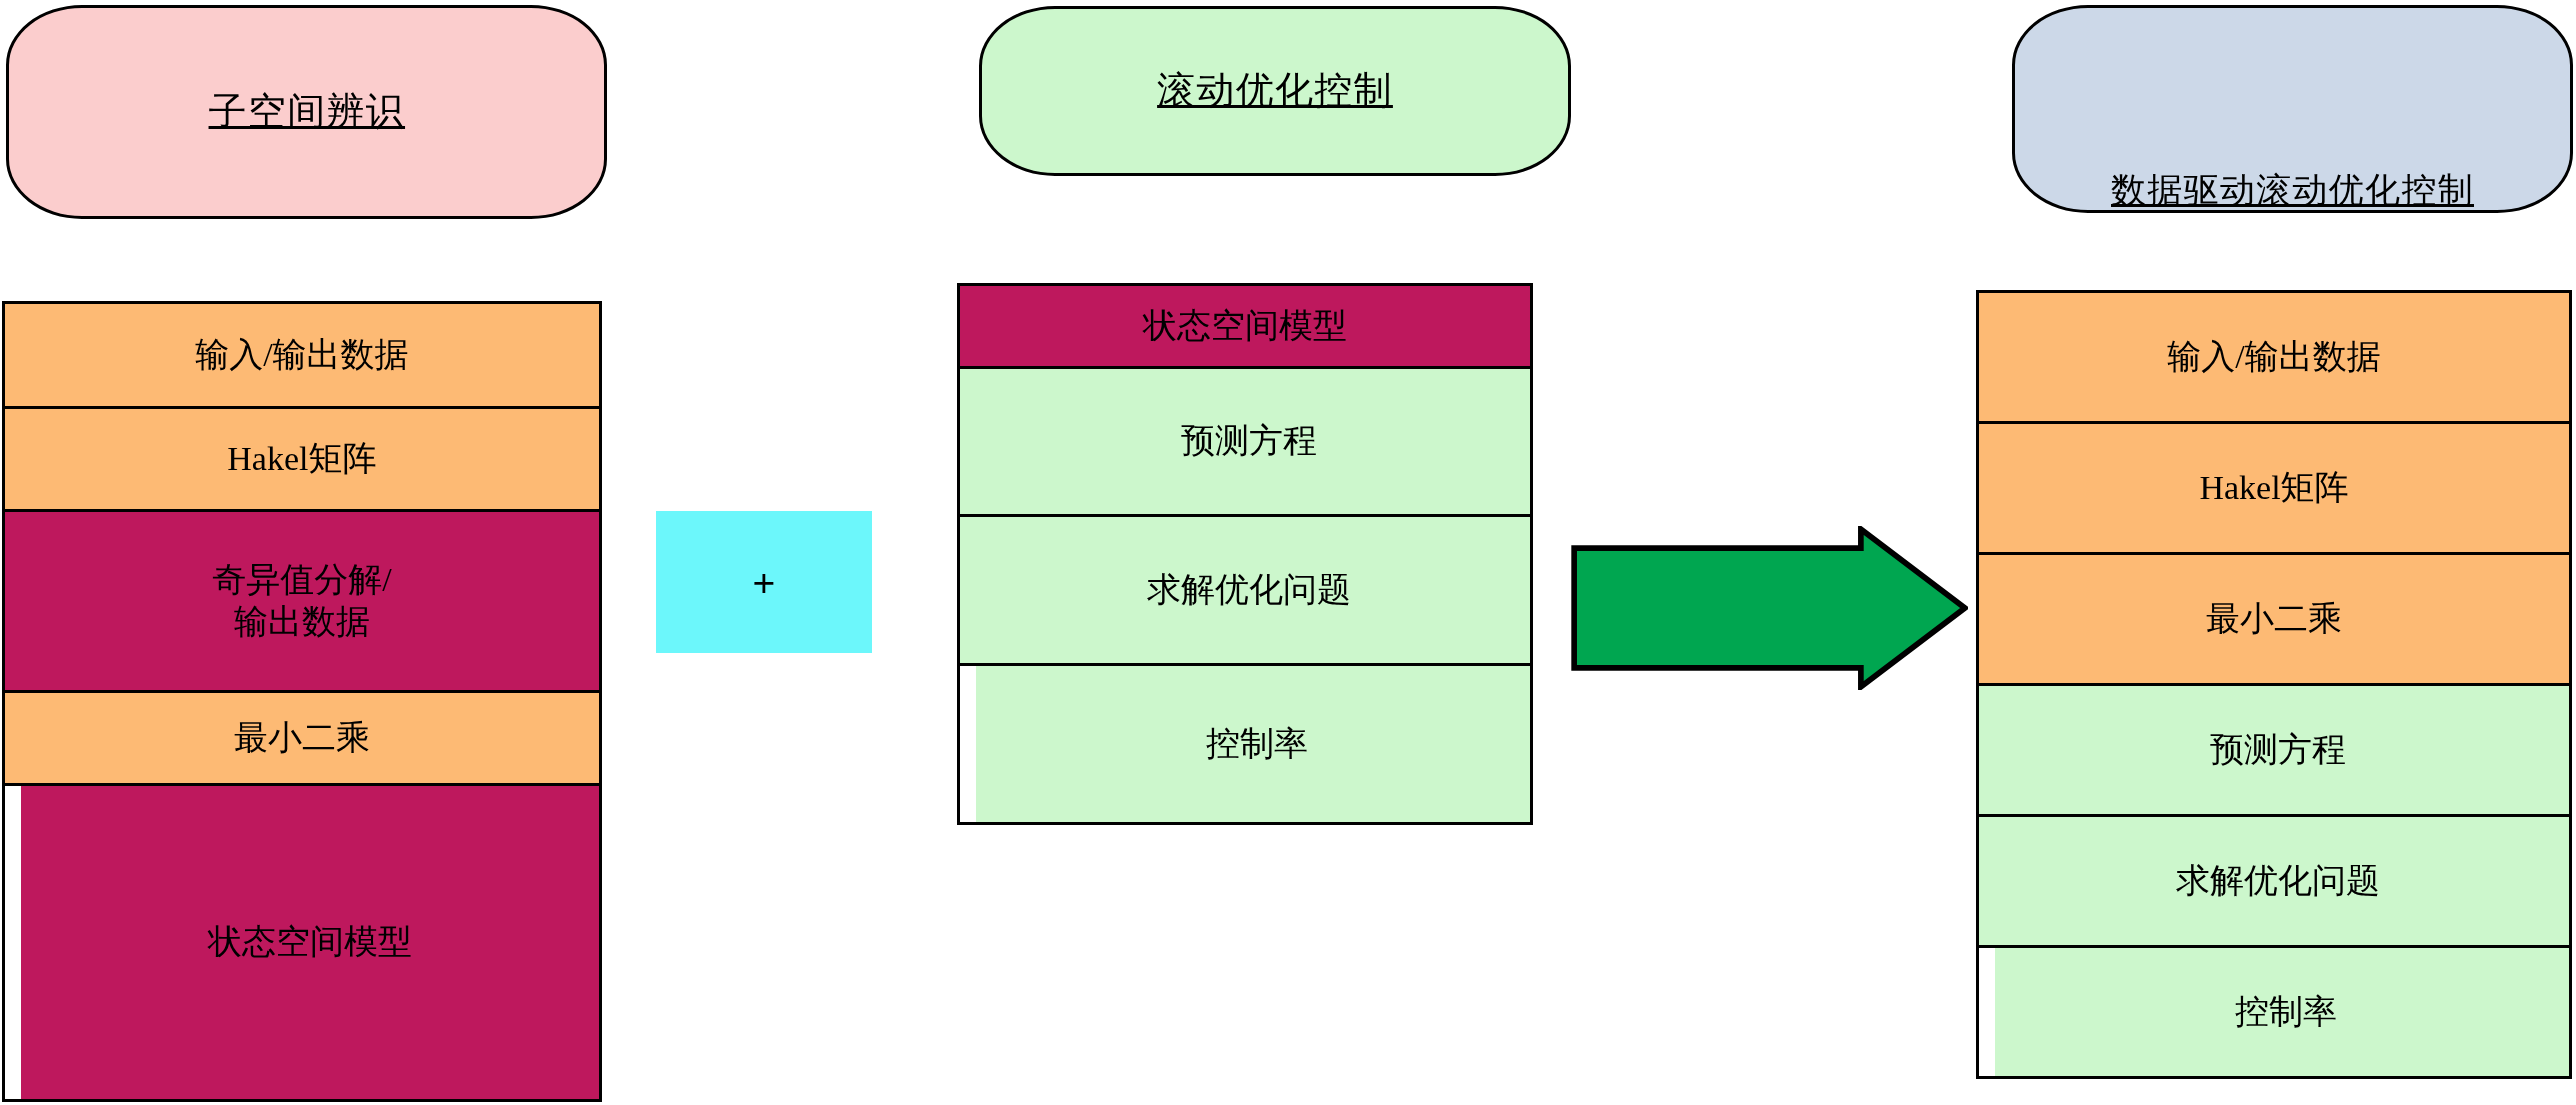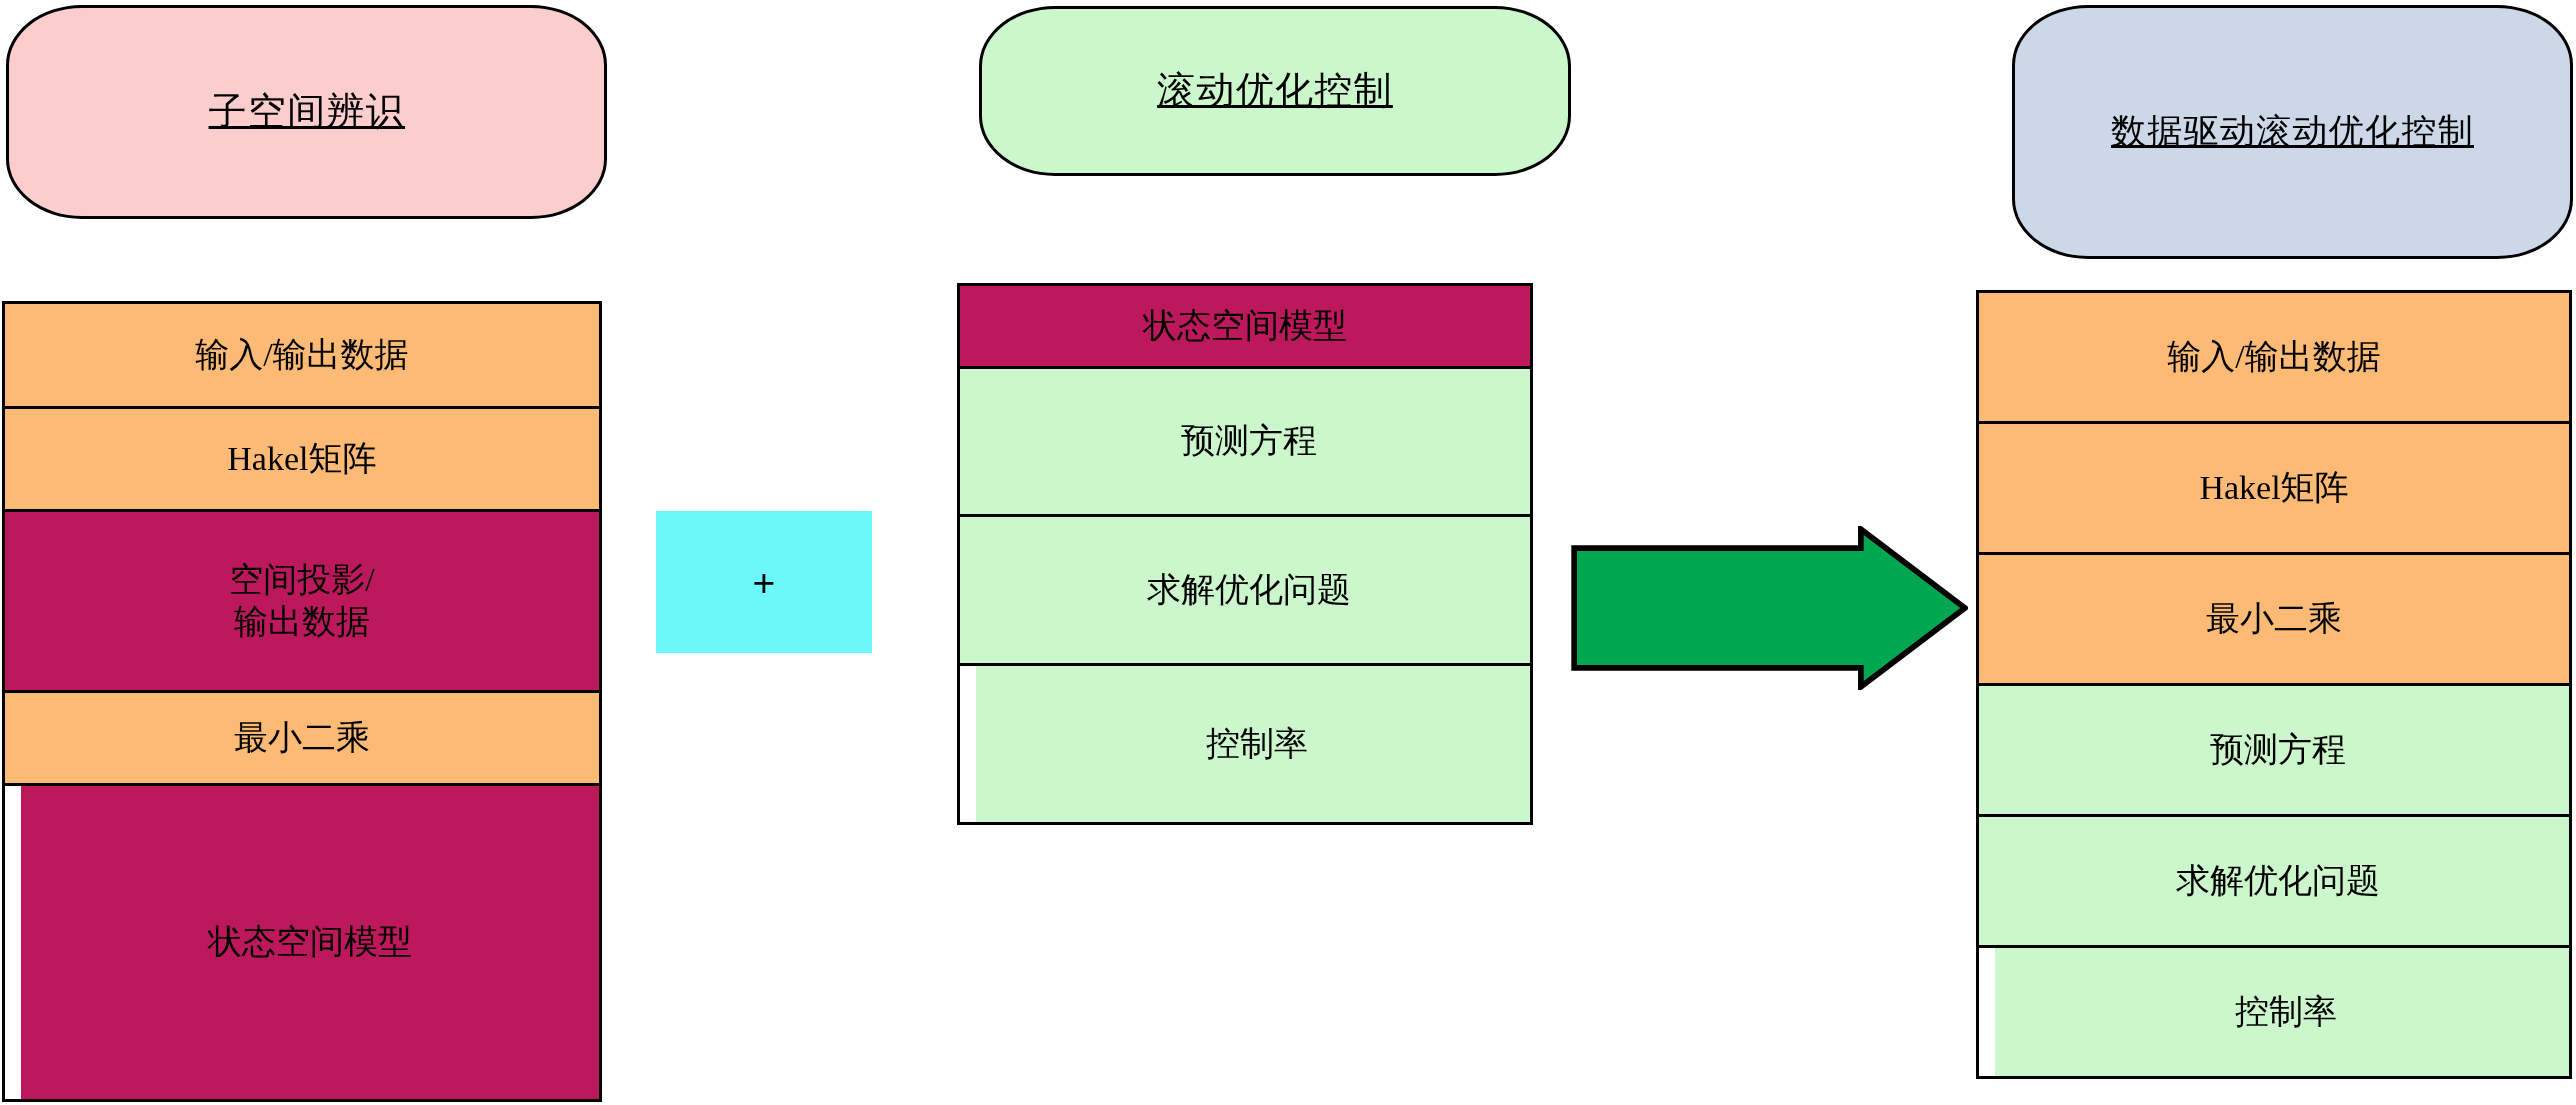--- a/index.html
+++ b/index.html
@@ -31,21 +31,21 @@
   .capsule .cap-label {
     font-size: 38px;
     color: #000000;
     line-height: 1.1;
     letter-spacing: 1.3px;
     white-space: nowrap;
   }
 
   #capsule-subspace       { left: 6.3px;   top: 5px;  width: 601px; height: 214px; background: #fbcdcd; }
   #capsule-rolling        { left: 979px; top: 6.3px; width: 592px; height: 170px; background: #ccf7cc; }
-  #capsule-data-driven    { left: 2012px; top: 5px;  width: 561px; height: 254px; background: #ccd8e8; }
+  #capsule-data-driven    { left: 2012px; top: 5px;  width: 561px; height: 208px; background: #ccd8e8; align-items: flex-end; }
   #capsule-data-driven .cap-label { font-size: 35px; }
 
   
   .stack {
     position: absolute;
     box-sizing: border-box;
     border: 3.1px solid #000000;
     display: flex;
     flex-direction: column;
   }
@@ -126,21 +126,21 @@
 
   <div class="stack" id="stack-left">
     <div class="cell pink">
       <span class="cell-label">输入/输出数据</span>
     </div>
     <div class="cell pink">
       <span class="cell-label">Hakel矩阵</span>
     </div>
     <div class="cell white">
       <span class="cell-label">
-        <span>空间投影/</span><br>
+        <span>奇异值分解/</span><br>
         <span>输出数据</span>
       </span>
     </div>
     <div class="cell pink">
       <span class="cell-label">最小二乘</span>
     </div>
     <div class="cell white">
       <span class="cell-label">状态空间模型</span>
     </div>
   </div>

